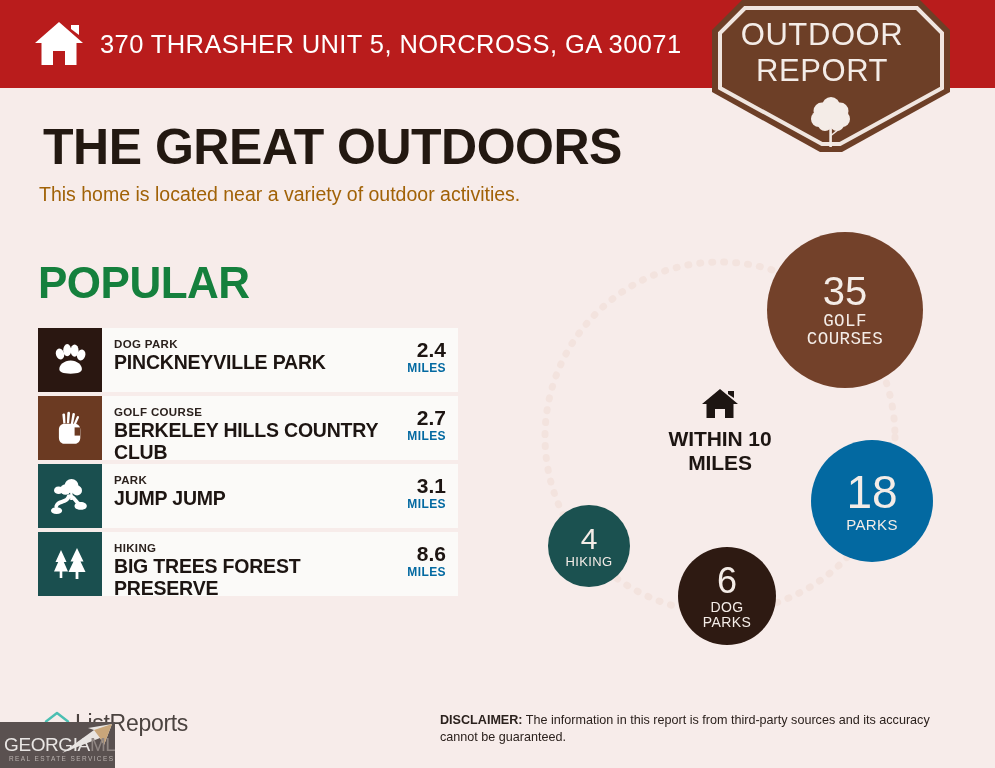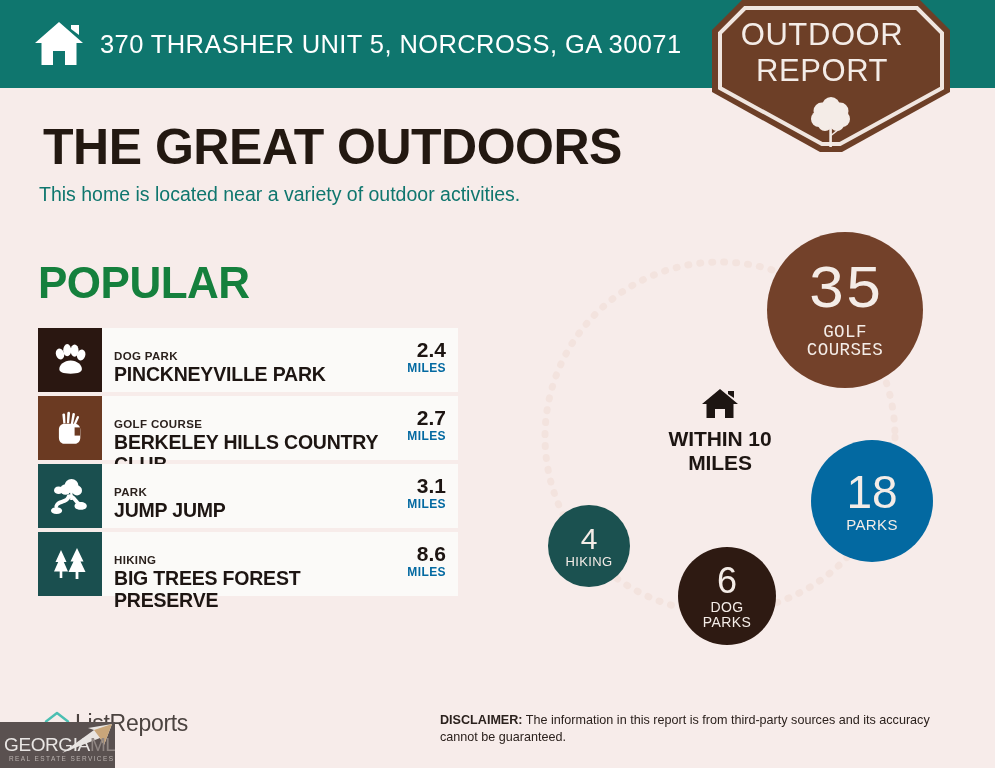--- a/index.html
+++ b/index.html
@@ -7,21 +7,21 @@
   html, body {
     width: 995px; height: 768px;
     overflow: hidden;
     font-family: "Liberation Sans", sans-serif;
   }
   body { background: #f7ecea; position: relative; }
 
   
   #header {
     position: absolute; left: 0; top: 0; width: 995px; height: 88px;
-    background: #0f766e;
+    background: #b91c1c;
     display: flex; align-items: center;
   }
   #header .home-wrap { margin-left: 32px; width: 54px; height: 54px; display:flex; align-items:center; justify-content:center; }
   #header .addr {
     margin-left: 14px;
     color: #ffffff;
     font-size: 25.5px;
     letter-spacing: 0.4px;
     font-weight: 400;
     white-space: nowrap;
@@ -42,21 +42,21 @@
   #badge .badge-tree { position: absolute; left: 96px; top: 97px; width: 46px; height: 50px; }
 
   
   #title {
     position: absolute; left: 43px; top: 118px;
     font-size: 50px; font-weight: 700; color: #231811;
     letter-spacing: -0.5px; line-height: 58px;
   }
   #subtitle {
     position: absolute; left: 39px; top: 183px;
-    font-size: 19.5px; color: #0f766e; font-weight: 400;
+    font-size: 19.5px; color: #a16207; font-weight: 400;
   }
   #popular {
     position: absolute; left: 38px; top: 258px;
     font-size: 44px; font-weight: 700; color: #15803d; letter-spacing: -0.5px;
   }
 
   
   #list { position: absolute; left: 38px; top: 328px; width: 420px; }
   .card {
     position: relative; height: 64px; width: 420px;
@@ -65,21 +65,21 @@
     display: flex; align-items: stretch;
     overflow: visible;
   }
   .card .tile {
     width: 64px; height: 64px; flex: 0 0 64px;
     display: flex; align-items: center; justify-content: center;
   }
   .card .tile svg { display: block; }
   .card .body {
     flex: 1 1 auto; position: relative;
-    padding-left: 12px; padding-top: 22px;
+    padding-left: 12px; padding-top: 10px;
     min-width: 0;
   }
   .card .cat {
     font-size: 11.5px; font-weight: 700; color: #2b211d;
     letter-spacing: 0.35px; line-height: 13px;
   }
   .card .nm {
     font-size: 19.5px; font-weight: 700; color: #1d1512;
     letter-spacing: -0.2px; line-height: 22px;
     white-space: normal;
@@ -97,21 +97,21 @@
   .bubble {
     position: absolute; border-radius: 50%;
     display: flex; flex-direction: column;
     align-items: center; justify-content: center;
     color: #f4ece7; text-align: center;
   }
   .bubble .bnum { font-weight: 400; line-height: 1; }
   .bubble .blbl { font-weight: 400; line-height: 1.02; letter-spacing: 0.4px; }
 
   #b-golf { left: 252px; top: 10px; width: 156px; height: 156px; background: #73412a; }
-  #b-golf .bnum { font-size: 62px; margin-bottom: 2px; font-family: Liberation Mono, monospace; }
+  #b-golf .bnum { font-size: 40px; margin-bottom: 2px; }
   #b-golf .blbl { font-size: 17.5px; font-family: Liberation Mono, monospace; }
 
   #b-parks { left: 296px; top: 218px; width: 122px; height: 122px; background: #0369a1; }
   #b-parks .bnum { font-size: 46px; margin-bottom: 2px; }
   #b-parks .blbl { font-size: 15px; }
 
   #b-dog { left: 163px; top: 325px; width: 98px; height: 98px; background: #2e1a12; }
   #b-dog .bnum { font-size: 36px; margin-bottom: 1px; }
   #b-dog .blbl { font-size: 14px; }
 

